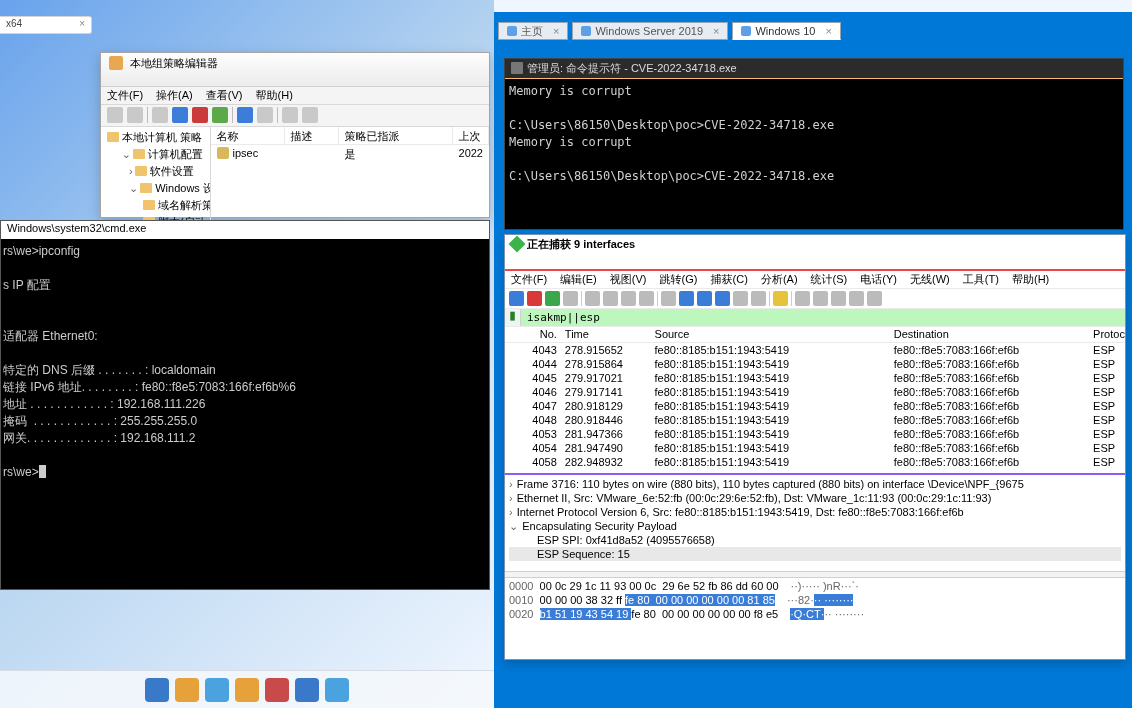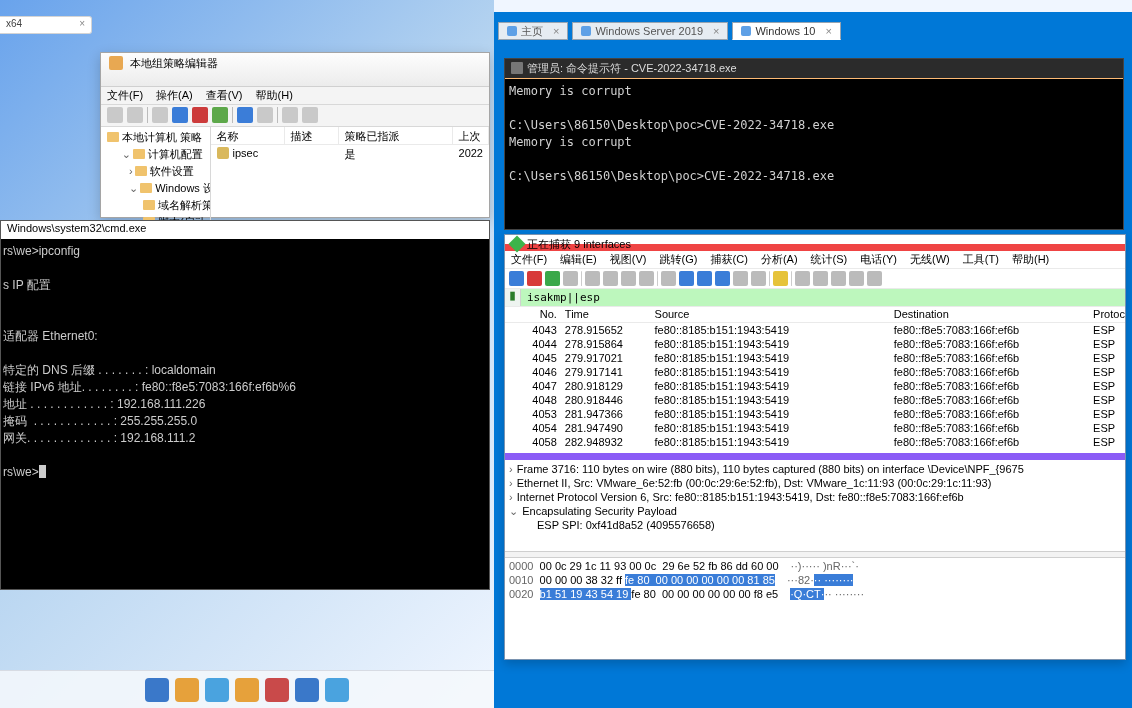--- a/index.html
+++ b/index.html
@@ -56,36 +56,36 @@
 .r-tab .tx { color:#888; margin-left:6px; }
 
 
 .cmd-right { position:absolute; top:46px; left:10px; width:620px; height:172px; background:#000; border:1px solid #444; font-family:Consolas,"SimSun",monospace; }
 .cmd-right-title { background:#2b2b2b; color:#ddd; height:20px; padding:2px 6px; font-size:11px; border-bottom:1px solid #fdba74; }
 .cmd-right-title .ci { display:inline-block; width:12px; height:12px; background:#777; vertical-align:-2px; margin-right:4px; border-radius:1px; }
 .cmd-right pre { color:#d0d0d0; font-size:12px; line-height:17px; padding:4px 4px; white-space:pre; font-family:"NSimSun","SimSun",Consolas,monospace; }
 
 
 .ws { position:absolute; top:222px; left:10px; width:622px; height:426px; background:#fff; border:1px solid #7a93b0; box-shadow:0 4px 10px rgba(0,0,0,.2); font-size:11px; }
-.ws-title { background:#fff; height:16px; padding:2px 6px; border-bottom:7px solid #ef4444; }
+.ws-title { background:#fff; height:36px; padding:2px 6px; border-bottom:2px solid #ef4444;font-weight:bold; }
 .ws-title .fin { display:inline-block; width:12px; height:12px; background:#3cb44a; vertical-align:-2px; margin-right:4px; transform:rotate(45deg); }
 .ws-menu { height:18px; padding:1px 6px; border-bottom:1px solid #eaeaea; }
 .ws-menu span { margin-right:10px; }
 .ws-tbar { height:20px; padding:2px 4px; border-bottom:1px solid #eaeaea; display:flex; gap:3px; align-items:center; }
 .ws-tbar i { width:15px; height:15px; background:#8aa; border-radius:2px; display:block; }
 .ws-tbar i.red{background:#d83a3a}.ws-tbar i.blu{background:#3a7dd8}.ws-tbar i.grn{background:#3aa84a}.ws-tbar i.gry{background:#bbb}.ws-tbar i.yel{background:#e6c33a}
 .ws-filter { height:18px; padding:0; display:flex; border-bottom:1px solid #eaeaea; }
 .ws-filter .fb { width:16px; background:#eef4f0; border-right:1px solid #d0d0d0; text-align:center; color:#2a7d2a; font-weight:bold; }
 .ws-filter input { flex:1; background:#bdf7bd; border:none; padding:1px 6px; font-size:11px; font-family:Consolas,monospace; }
 .ws-pkts { height:146px; overflow:hidden; font-family:Consolas,monospace; font-size:11px; }
 .ws-phead { display:flex; background:#fff; border-bottom:1px solid #eaeaea; height:16px; }
 .ws-phead > div, .ws-prow > div { padding:1px 4px; overflow:hidden; white-space:nowrap; }
 .c-no{width:56px;text-align:right}.c-time{width:90px}.c-src{width:240px}.c-dst{width:200px}.c-proto{width:36px}
 .ws-prow { display:flex; height:14px; }
-.ws-details { height:98px; border-top:7px solid #8b5cf6; background:#fff; font-family:Consolas,monospace; font-size:11px; padding:2px 4px; line-height:14px; overflow:hidden;}
+.ws-details { height:98px; border-top:2px solid #8b5cf6; background:#fff; font-family:Consolas,monospace; font-size:11px; padding:2px 4px; line-height:14px; overflow:hidden;}
 .ws-details .dl { white-space:nowrap; }
 .ws-details .dl .car { color:#666; margin-right:4px; }
 .ws-details .dl.hl { background:#e8e8e8; }
 .ws-details .ind { padding-left:28px; }
 .ws-gap { height:7px; background:#f3f3f3; border-top:1px solid #cfcfcf; border-bottom:1px solid #cfcfcf;}
 .ws-hex { height:64px; font-family:Consolas,monospace; font-size:11px; padding:1px 4px; line-height:14px; background:#fff; overflow:hidden;}
 .ws-hex .hx { white-space:pre; }
 .ws-hex .off { color:#666; }
 .ws-hex .sel { background:#3a7dd8; color:#fff; }
 .ws-hex .asc { color:#666; margin-left:12px; }
@@ -330,20 +330,21 @@
             <div class="c-proto">ESP</div>
           </div>
         </div>
     </div>
     <div class="ws-details">
       <div class="dl"><span class="car">›</span><span>Frame 3716: 110 bytes on wire (880 bits), 110 bytes captured (880 bits) on interface \Device\NPF_{9675</span></div>
       <div class="dl"><span class="car">›</span><span>Ethernet II, Src: VMware_6e:52:fb (00:0c:29:6e:52:fb), Dst: VMware_1c:11:93 (00:0c:29:1c:11:93)</span></div>
       <div class="dl"><span class="car">›</span><span>Internet Protocol Version 6, Src: fe80::8185:b151:1943:5419, Dst: fe80::f8e5:7083:166f:ef6b</span></div>
       <div class="dl"><span class="car">⌄</span><span>Encapsulating Security Payload</span></div>
       <div class="dl ind"><span>ESP SPI: 0xf41d8a52 (4095576658)</span></div>
+      <div class="dl ind hl"><span>ESP Sequence: 15</span></div>
     </div>
     <div class="ws-gap"></div>
     <div class="ws-hex">
       <div class="hx"><span class="off">0000</span>  <span>00 0c 29 1c 11 93 00 0c  29 6e 52 fb 86 dd 60 00</span><span class="asc">··)····· )nR···`·</span></div>
       <div class="hx"><span class="off">0010</span>  <span>00 00 00 38 32 ff </span><span class="sel">fe 80  00 00 00 00 00 00 81 85</span><span class="asc"><span>···82·</span><span class="sel">·· ········</span></span></div>
       <div class="hx"><span class="off">0020</span>  <span class="sel">b1 51 19 43 54 19 </span><span>fe 80  00 00 00 00 00 00 f8 e5</span><span class="asc"><span class="sel">·Q·CT·</span><span>·· ········</span></span></div>
     </div>
   </div>
 </div>
 

